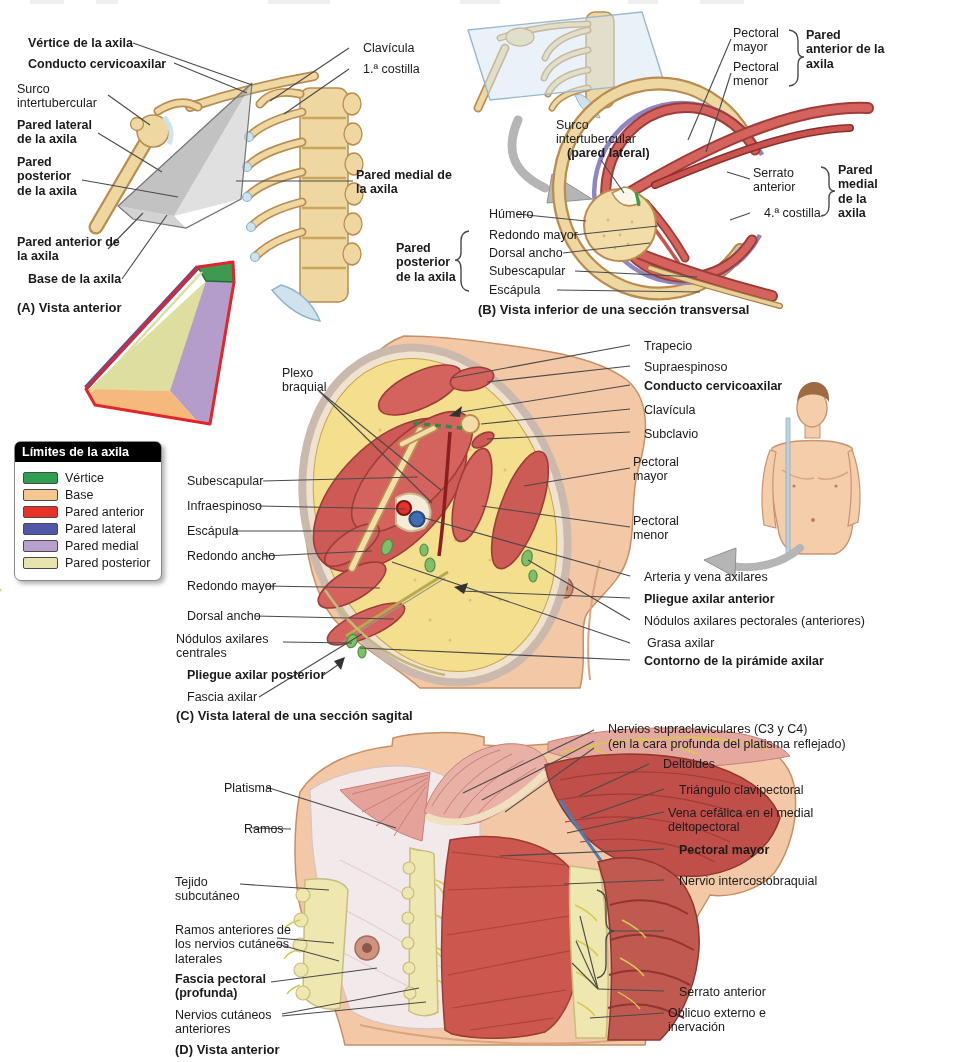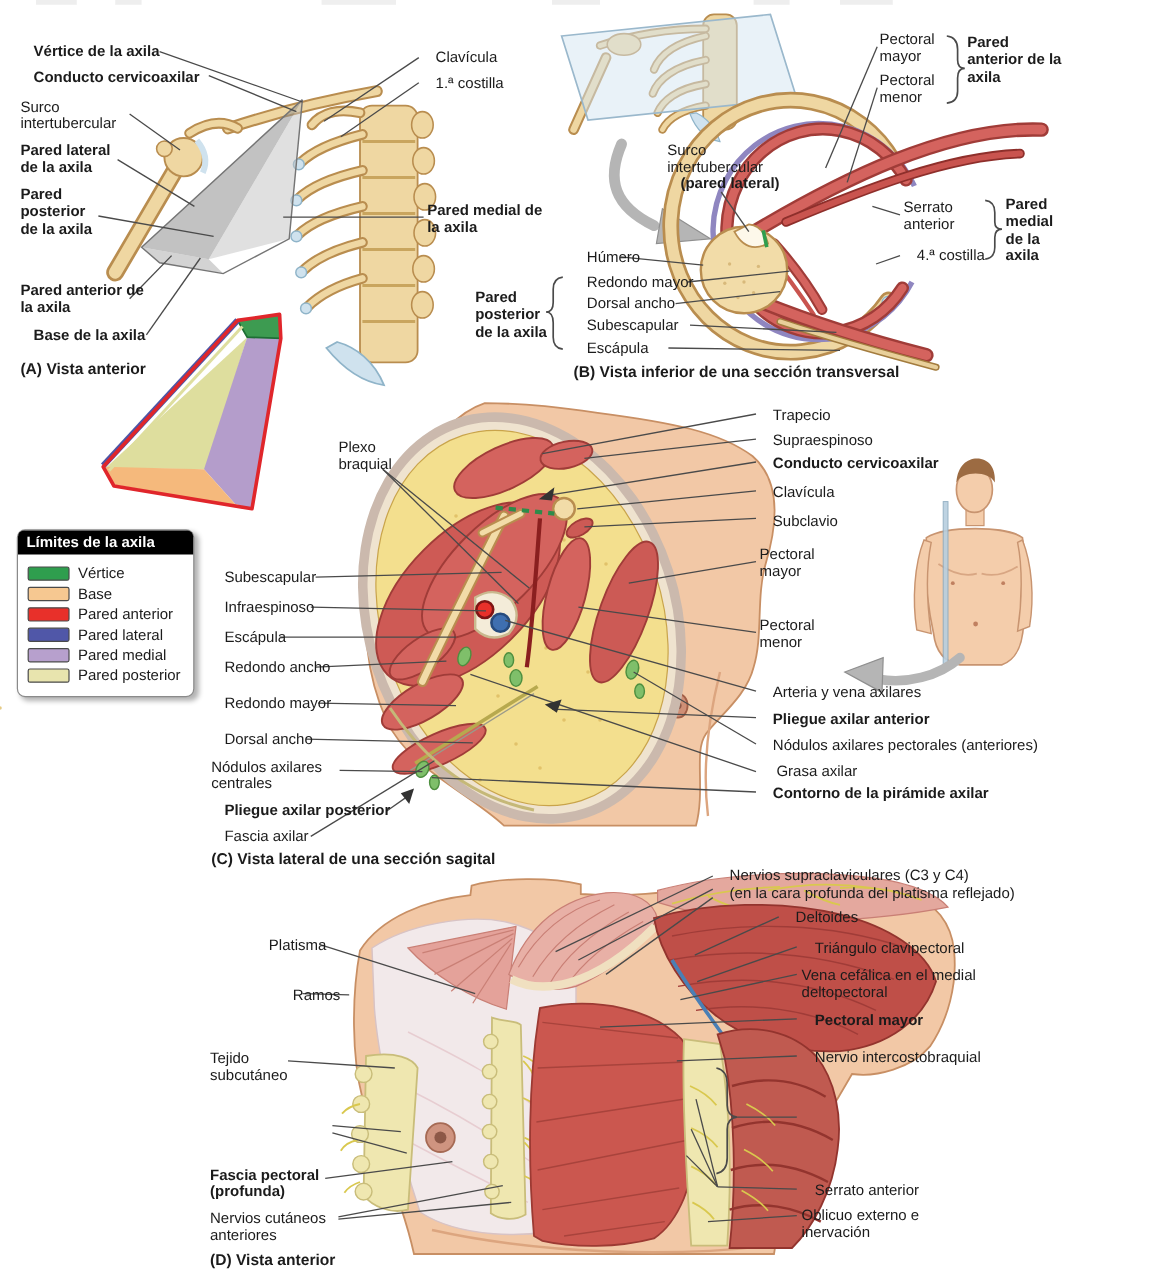--- a/index.html
+++ b/index.html
@@ -559,20 +559,21 @@
   <div class="lbl" style="left:633px;top:514px;width:55px">Pectoral menor</div>
   <div class="lbl nw" style="left:633px;top:570px">Arteria y vena axilares</div>
   <div class="lbl b nw" style="left:633px;top:592px">Pliegue axilar anterior</div>
   <div class="lbl nw" style="left:633px;top:614px">Nódulos axilares pectorales (anteriores)</div>
   <div class="lbl nw" style="left:636px;top:636px">Grasa axilar</div>
   <div class="lbl b nw" style="left:633px;top:654px">Contorno de la pirámide axilar</div>
 
   <div class="lbl nw" style="left:213px;top:781px">Platisma</div>
   <div class="lbl nw" style="left:233px;top:822px">Ramos</div>
   <div class="lbl" style="left:175px;top:875px;width:72px">Tejido subcutáneo</div>
+  <div class="lbl" style="left:175px;top:923px;width:118px">Ramos anteriores de los nervios cutáneos laterales</div>
   <div class="lbl b" style="left:175px;top:972px;width:98px">Fascia pectoral (profunda)</div>
   <div class="lbl" style="left:175px;top:1008px;width:112px">Nervios cutáneos anteriores</div>
   <div class="cap" style="left:175px;top:1042px">(D) Vista anterior</div>
   <div class="lbl nw" style="left:597px;top:722px">Nervios supraclaviculares (C3 y C4)</div>
   <div class="lbl nw" style="left:597px;top:737px">(en la cara profunda del platisma reflejado)</div>
   <div class="lbl nw" style="left:652px;top:757px">Deltoides</div>
   <div class="lbl nw" style="left:668px;top:783px">Triángulo clavipectoral</div>
   <div class="lbl" style="left:668px;top:806px;width:158px">Vena cefálica en el medial deltopectoral</div>
   <div class="lbl b nw" style="left:668px;top:843px">Pectoral mayor</div>
   <div class="lbl nw" style="left:668px;top:874px">Nervio intercostobraquial</div>

